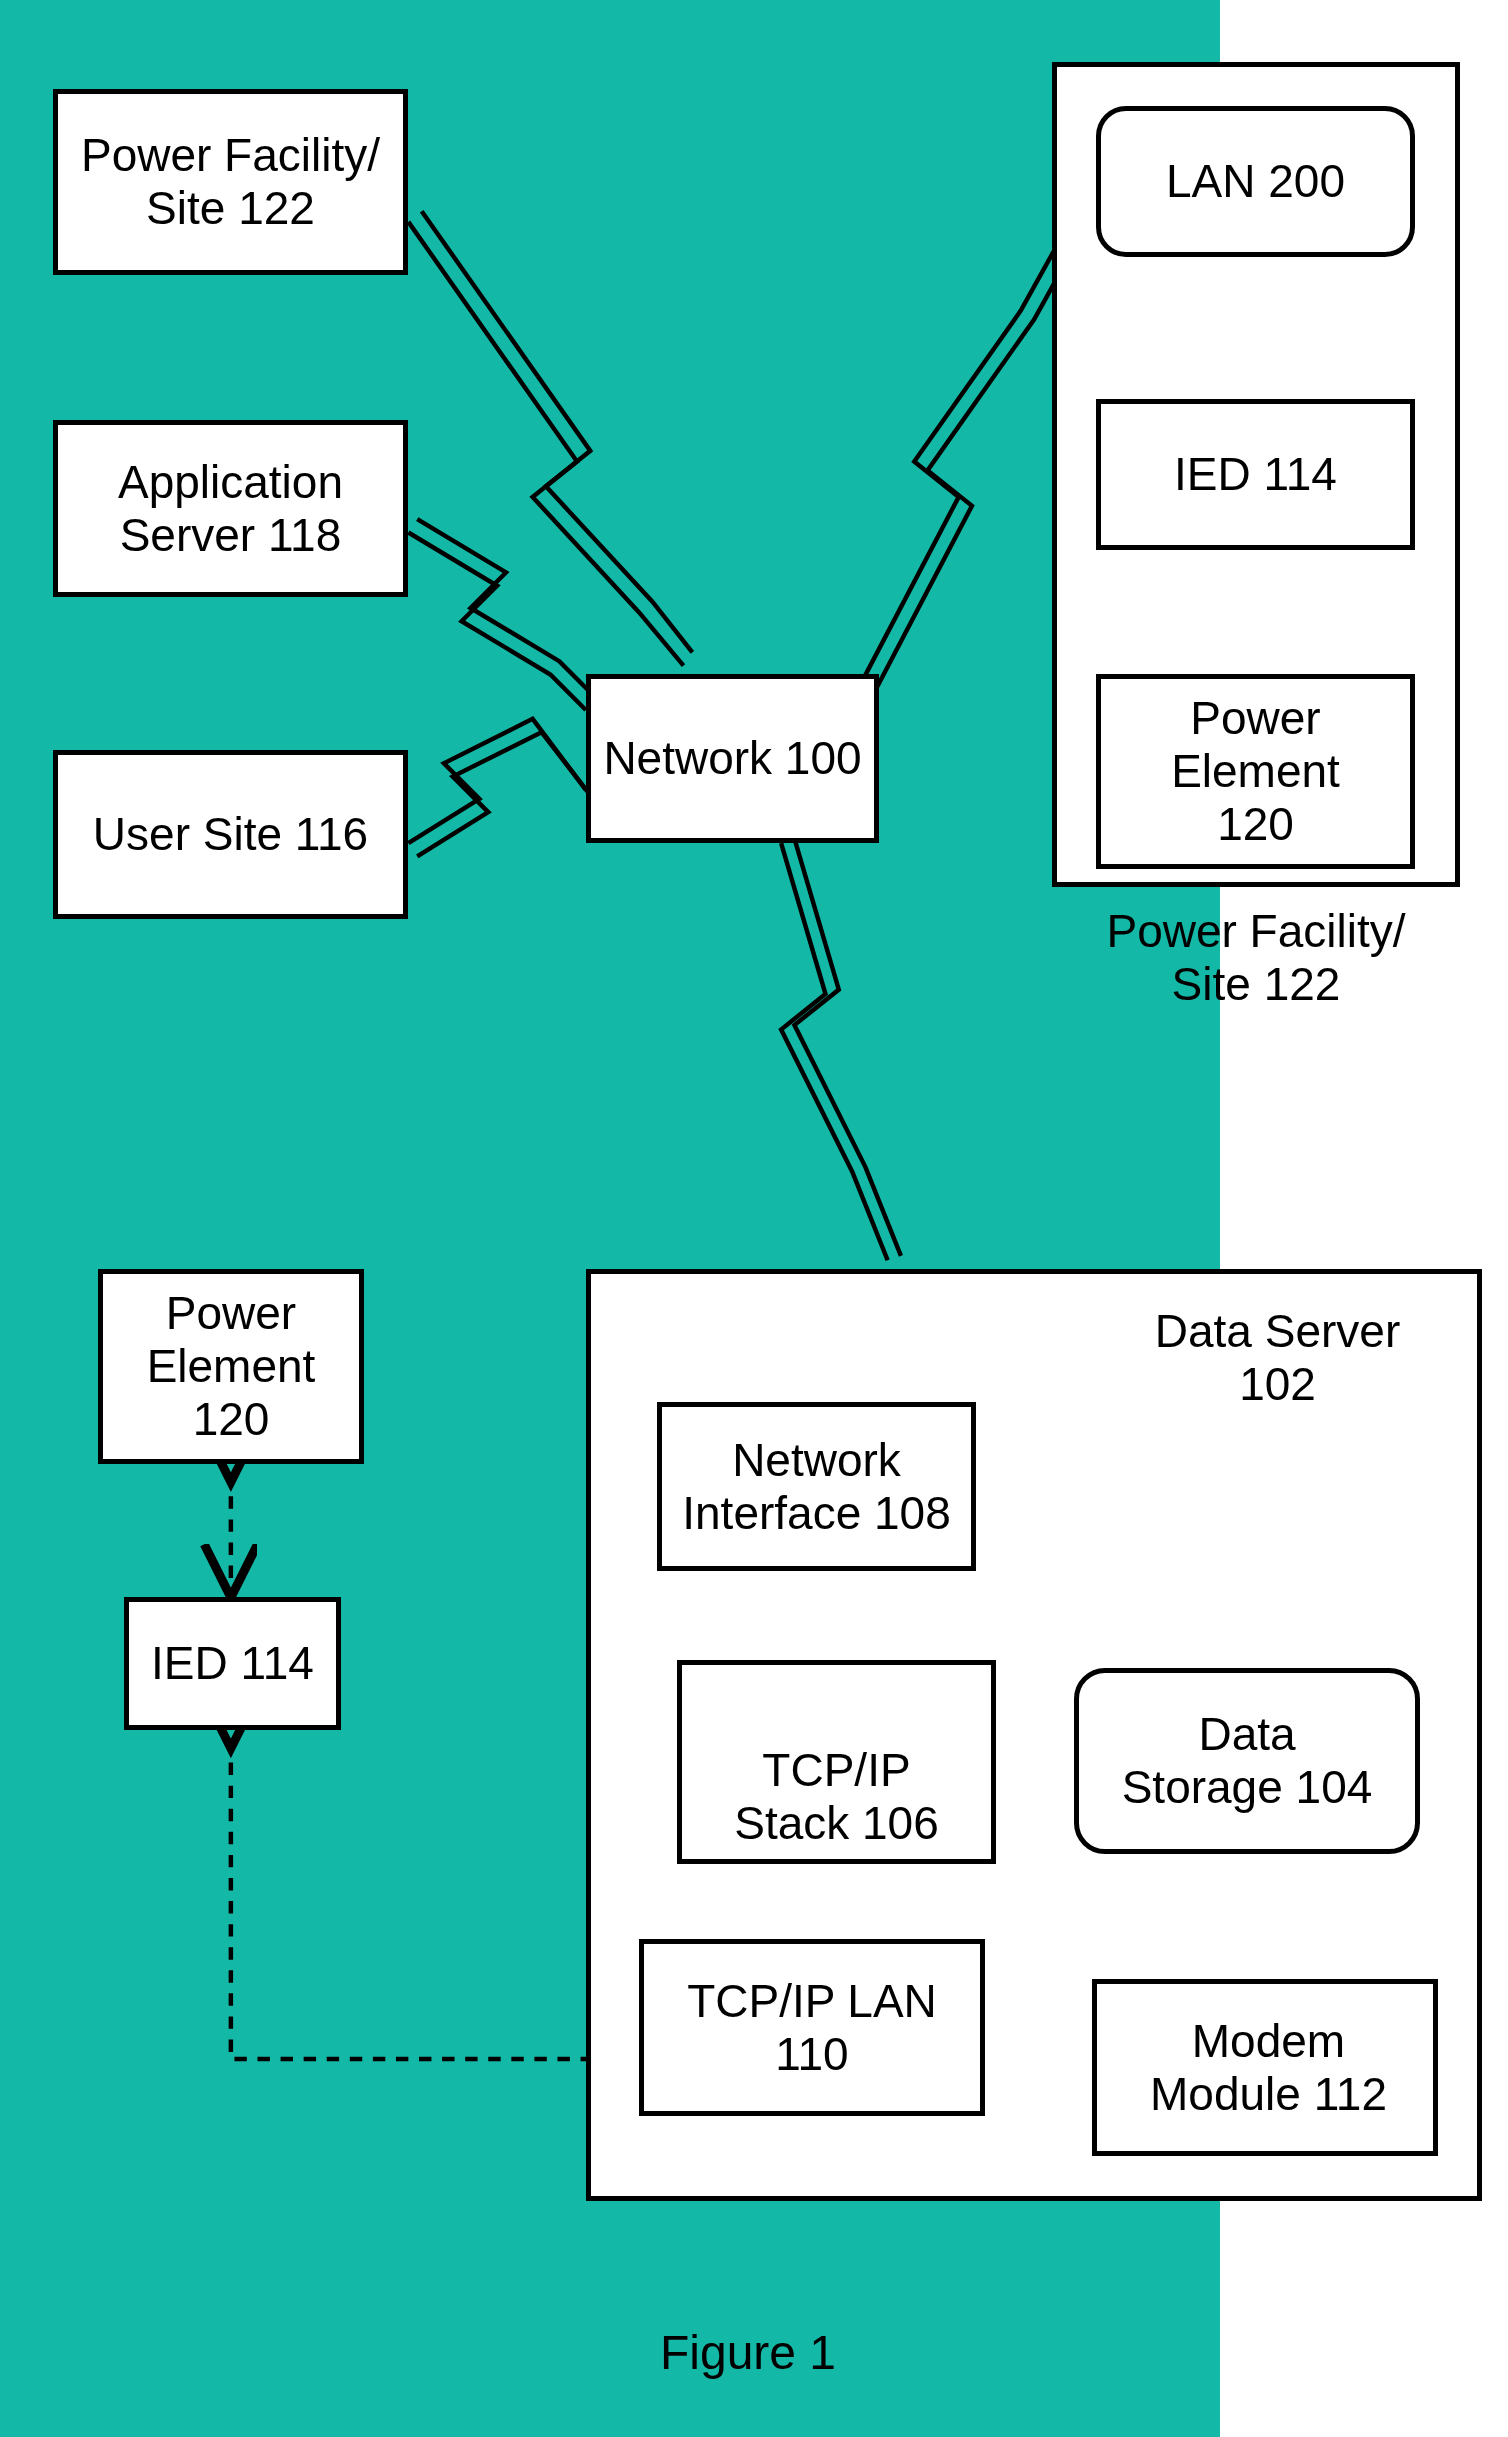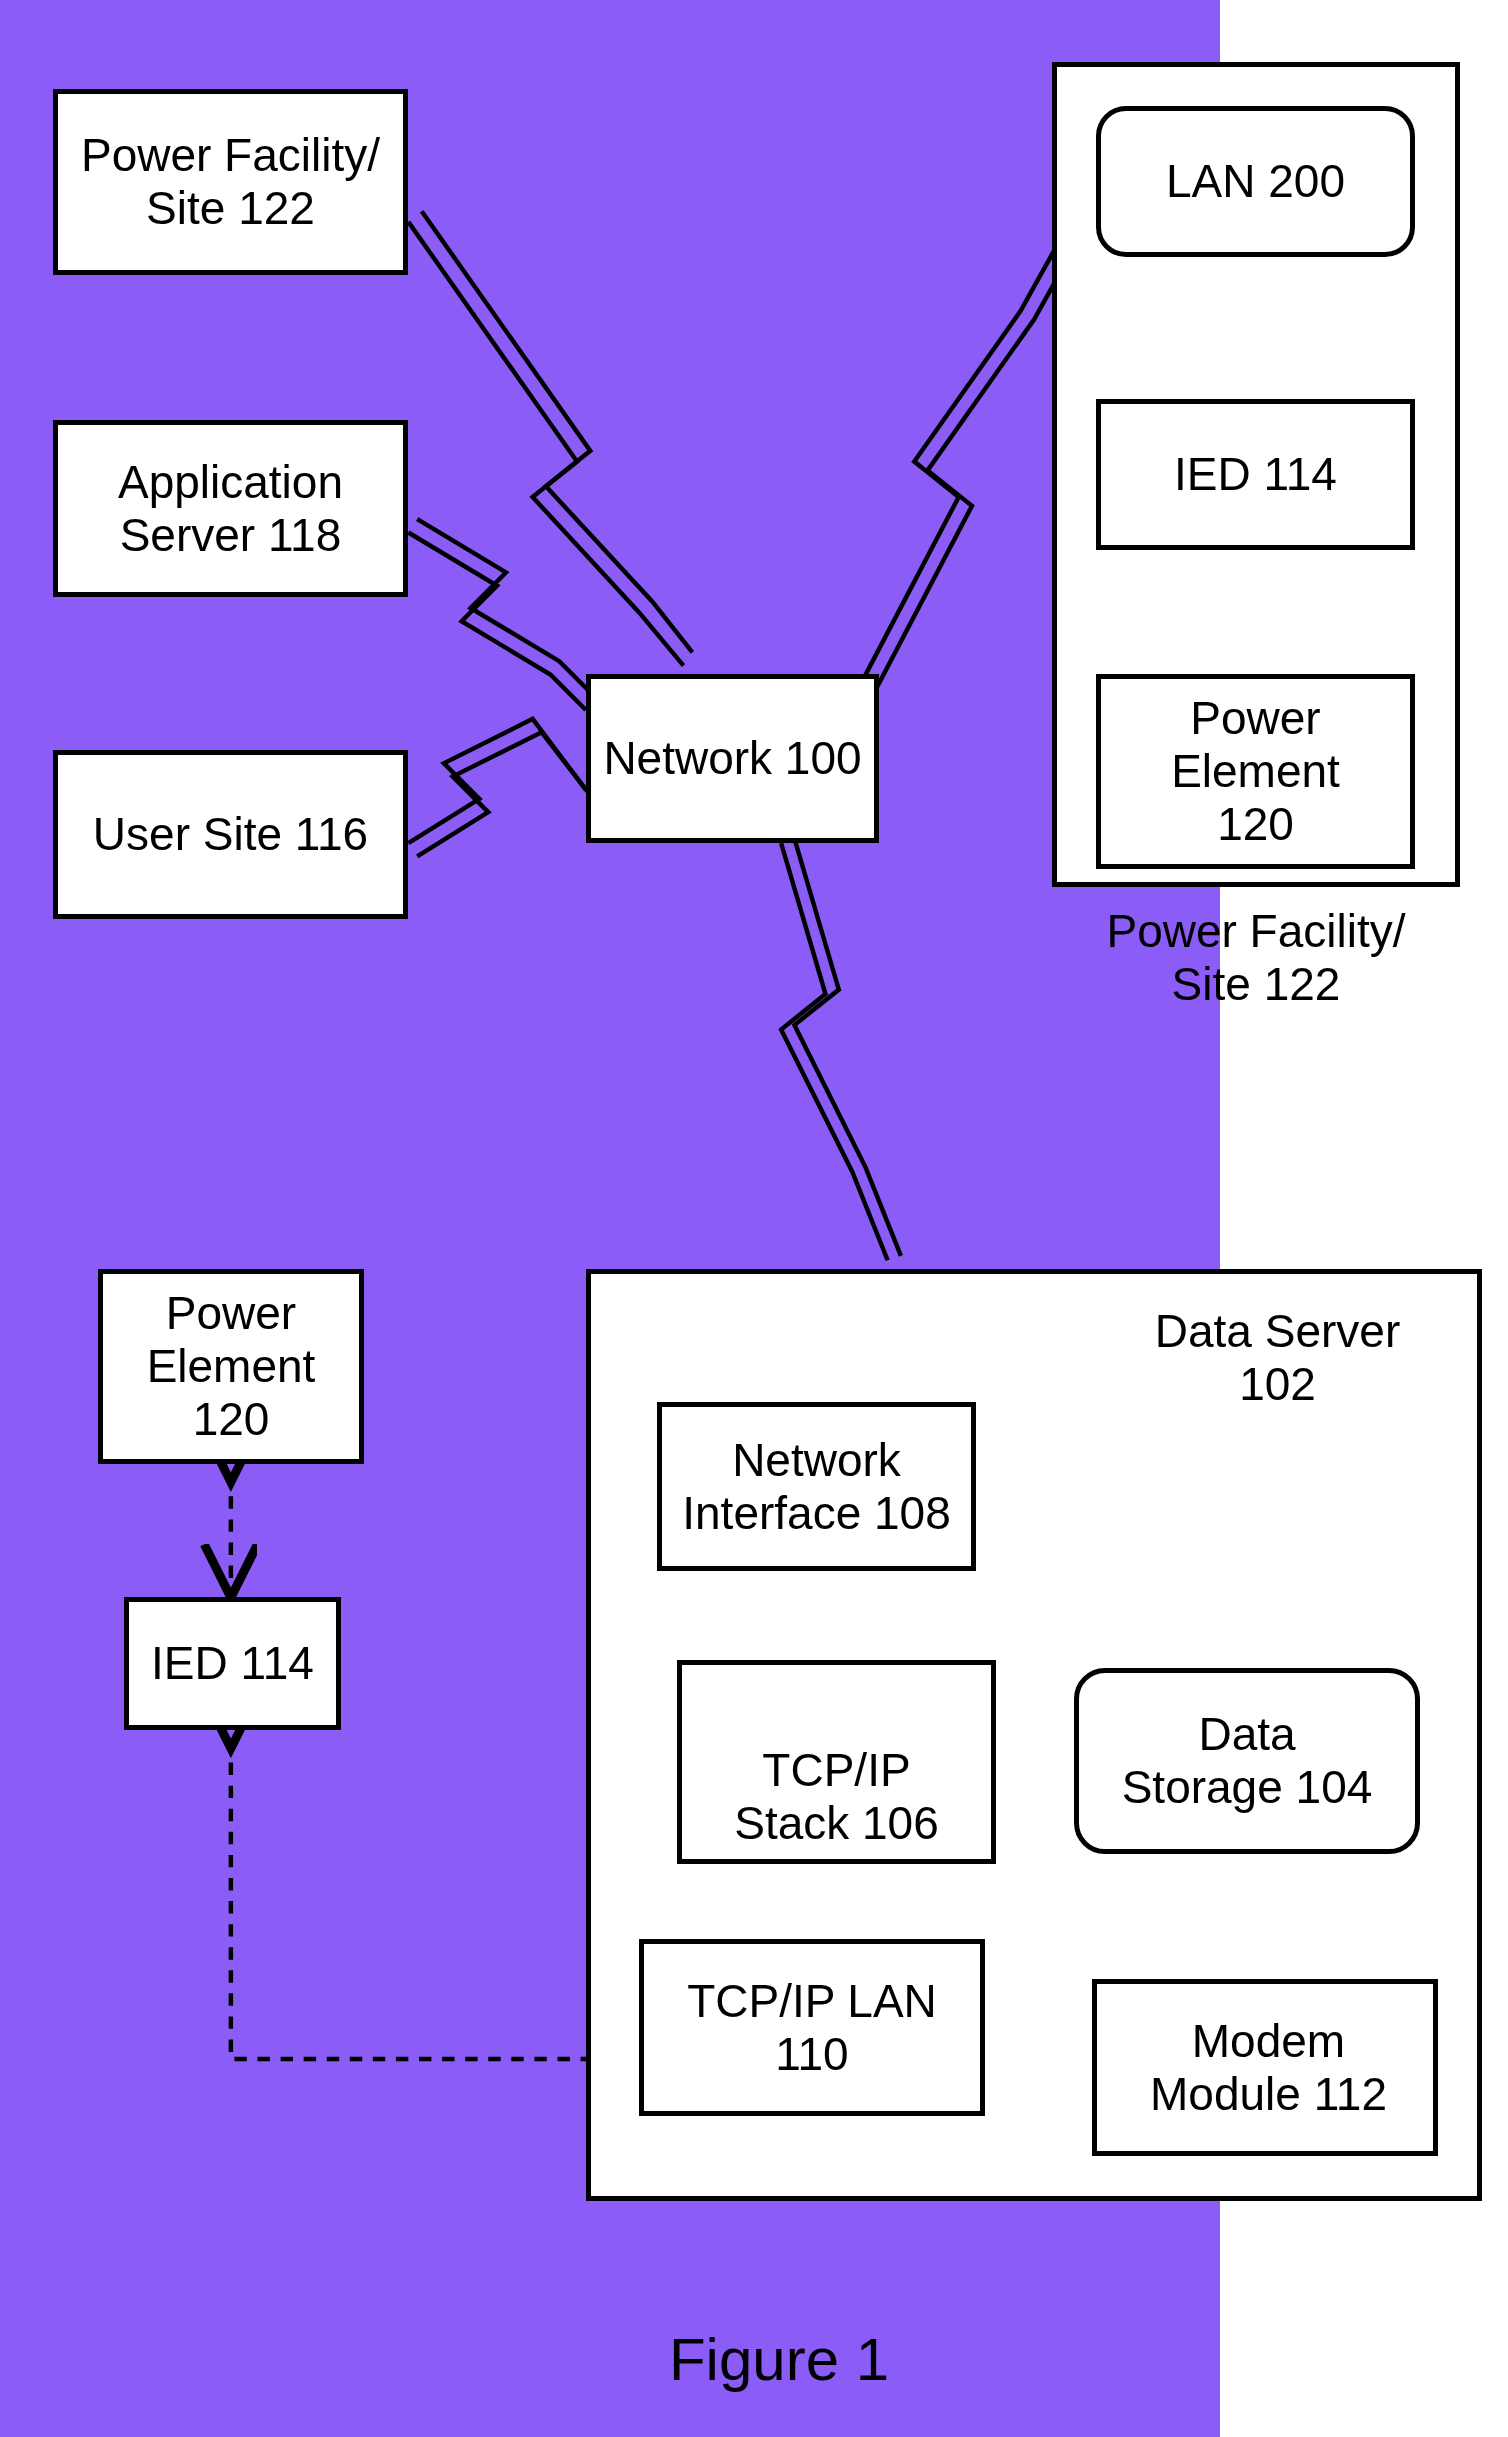--- a/index.html
+++ b/index.html
@@ -5,21 +5,21 @@
   html, body {
     margin: 0;
     padding: 0;
     background: #ffffff;
     font-family: Arial, Helvetica, sans-serif;
   }
   .canvas {
     position: relative;
     width: 1220px;
     height: 2438px;
-    background: #8b5cf6;
+    background: #14b8a6;
   }
   .box {
     position: absolute;
     border: 5.3px solid #000;
     background: #fff;
     box-sizing: border-box;
     display: flex;
     align-items: center;
     justify-content: center;
     text-align: center;
@@ -159,18 +159,18 @@
   <div class="box" style="left:1074px; top:1668px; width:346px; height:186px;border-radius:31px;">
     <span>Data<br>Storage 104</span>
   </div>
   <div class="box" style="left:639px; top:1939px; width:346px; height:177px;">
     <span>TCP/IP LAN<br>110</span>
   </div>
   <div class="box" style="left:1092px; top:1979px; width:346px; height:177px;padding-left:16px;">
     <span>Modem<br>Module 112</span>
   </div>
 
-  <div class="free-label" style="left:646px; top:2325px; width:266px; font-size:60px;">
+  <div class="free-label" style="left:615px; top:2325px; width:266px; font-size:48px;">
     <span>Figure 1</span>
   </div>
 
 </div>
 
 
 </body></html>

